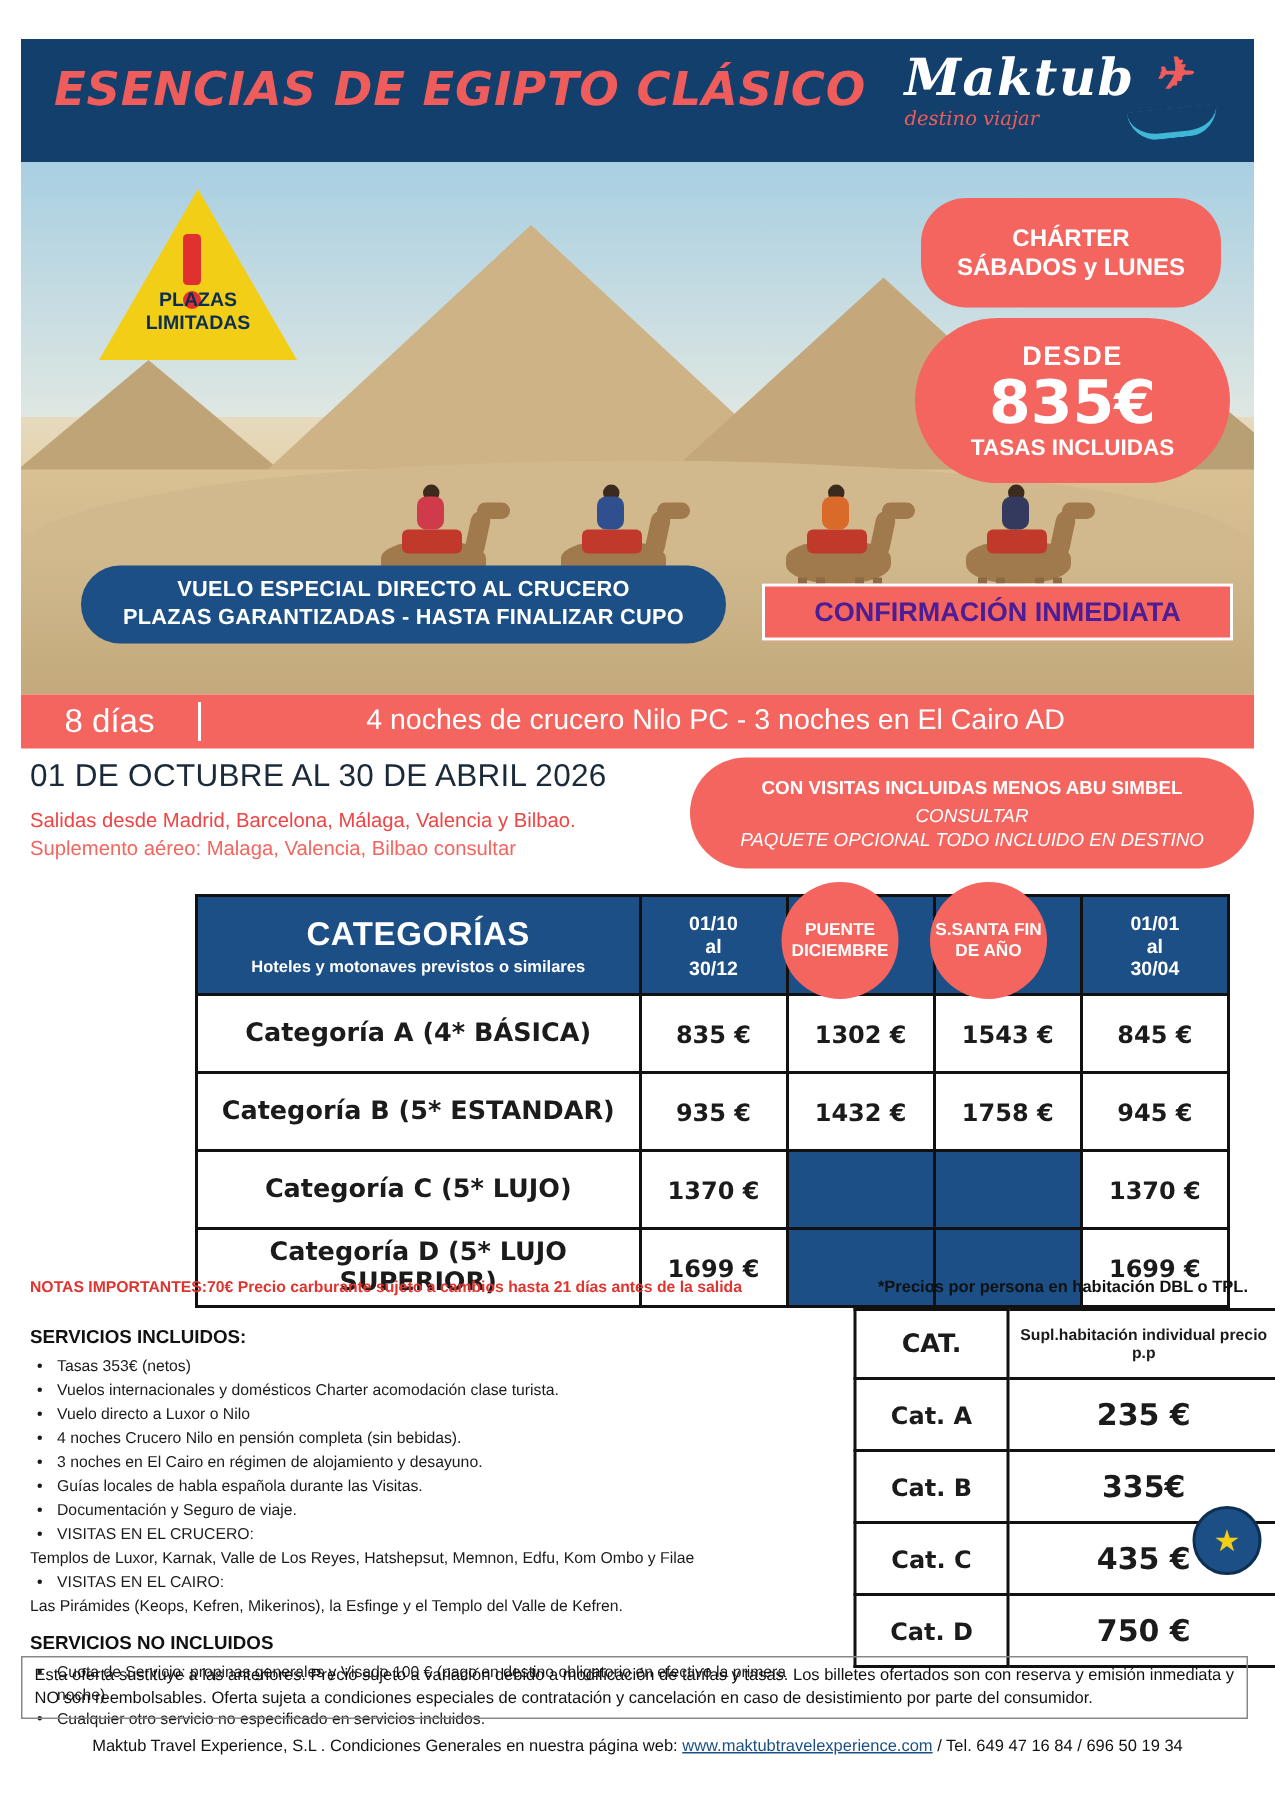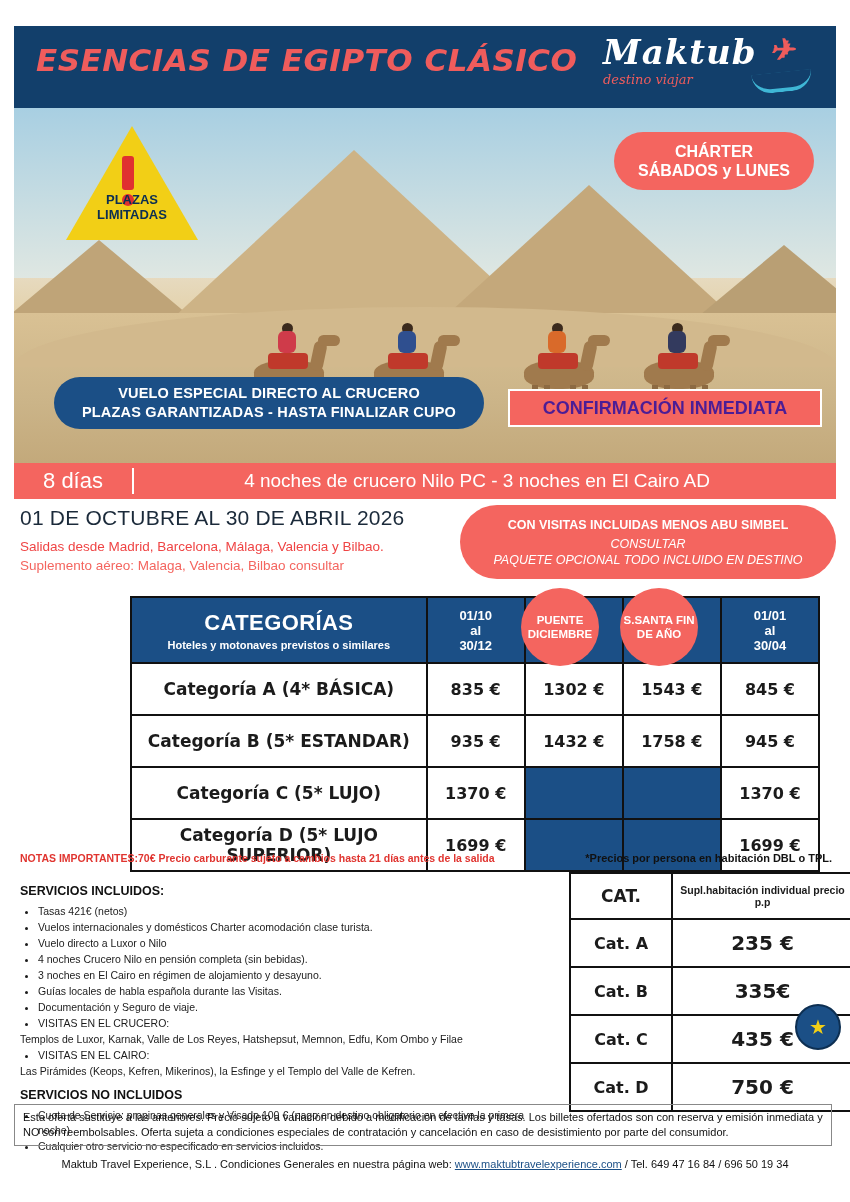--- a/index.html
+++ b/index.html
@@ -38,21 +38,21 @@
   .rider .h{position:absolute;left:4px;top:0;width:11px;height:11px;border-radius:50%;background:#3b2a1d;}
   .c1{left:230px;} .c2{left:350px;} .c3{left:500px;} .c4{left:620px;}
 
   
   .warn{position:absolute;left:52px;top:18px;width:132px;height:118px;}
   .warn .tri{position:absolute;left:0;top:0;width:0;height:0;border-style:solid;border-width:0 66px 114px 66px;border-color:transparent transparent #f2cf16 transparent;}
   .warn .excl{position:absolute;left:56px;top:30px;width:12px;height:34px;background:#e03030;border-radius:3px;}
   .warn .dot{position:absolute;left:56px;top:68px;width:12px;height:12px;background:#e03030;border-radius:50%;}
   .warn .txt{position:absolute;left:18px;top:66px;width:96px;text-align:center;color:#0b2e52;font-weight:bold;font-size:13px;line-height:15px;}
 
-  .charter{position:absolute;right:22px;top:24px;width:200px;height:58px;background:#f4655f;border-radius:30px;color:#fff;display:flex;flex-direction:column;align-items:center;justify-content:center;font-weight:bold;font-size:16px;line-height:19px;text-align:center;}
+  .charter{position:absolute;right:22px;top:24px;width:200px;height:73px;background:#f4655f;border-radius:30px;color:#fff;display:flex;flex-direction:column;align-items:center;justify-content:center;font-weight:bold;font-size:16px;line-height:19px;text-align:center;}
   .price-bubble{position:absolute;right:16px;top:104px;width:210px;height:110px;background:#f4655f;border-radius:55px;color:#fff;display:flex;flex-direction:column;align-items:center;justify-content:center;text-align:center;}
   .price-bubble .desde{font-size:18px;font-weight:bold;letter-spacing:1px;}
   .price-bubble .big{font-size:40px;font-weight:bold;line-height:42px;font-family:"DejaVu Sans",sans-serif;}
   .price-bubble .tasas{font-size:15px;font-weight:bold;}
 
   .flight-banner{position:absolute;left:40px;bottom:34px;width:430px;height:52px;background:#1b4f86;border-radius:26px;color:#fff;display:flex;flex-direction:column;align-items:center;justify-content:center;font-weight:bold;font-size:14.5px;line-height:19px;text-align:center;letter-spacing:.2px;}
   .confirm{position:absolute;right:14px;bottom:36px;width:310px;height:34px;background:#f4655f;border:2px solid #ffffff;color:#4c1d95;display:flex;align-items:center;justify-content:center;font-size:18px;font-weight:bold;}
 
   
   .strip{position:absolute;left:14px;top:463px;width:822px;height:36px;background:#f4655f;color:#fff;display:flex;align-items:center;}
@@ -203,20 +203,25 @@
         <div>PLAZAS</div>
         <div>LIMITADAS</div>
       </div>
     </div>
 
     <div class="charter">
       <div>CHÁRTER</div>
       <div>SÁBADOS y LUNES</div>
     </div>
 
+    <div class="price-bubble">
+      <div class="desde">DESDE</div>
+      <div class="big">835€</div>
+      <div class="tasas">TASAS INCLUIDAS</div>
+    </div>
 
     <div class="flight-banner">
       <div>VUELO ESPECIAL DIRECTO AL CRUCERO</div>
       <div>PLAZAS GARANTIZADAS - HASTA FINALIZAR CUPO</div>
     </div>
 
     <div class="confirm">CONFIRMACIÓN INMEDIATA</div>
   </div>
 
   <div class="strip">
@@ -286,21 +291,21 @@
   <div class="bubble-head bh2">
     <span>S.SANTA FIN DE AÑO</span>
   </div>
 
   <div class="notes">NOTAS IMPORTANTES:70€ Precio carburante sujeto a cambios hasta 21 días antes de la salida</div>
   <div class="pp-note">*Precios por persona en habitación DBL o TPL.</div>
 
   <div class="svc">
     <h3>SERVICIOS INCLUIDOS:</h3>
     <ul>
-      <li>Tasas 421€ (netos)</li>
+      <li>Tasas 353€ (netos)</li>
       <li>Vuelos internacionales y domésticos Charter acomodación clase turista.</li>
       <li>Vuelo directo a Luxor o Nilo</li>
       <li>4 noches Crucero Nilo en pensión completa (sin bebidas).</li>
       <li>3 noches en El Cairo en régimen de alojamiento y desayuno.</li>
       <li>Guías locales de habla española durante las Visitas.</li>
       <li>Documentación y Seguro de viaje.</li>
       <li>VISITAS EN EL CRUCERO:</li>
     </ul>
     <p class="plain">Templos de Luxor, Karnak, Valle de Los Reyes, Hatshepsut, Memnon, Edfu, Kom Ombo y Filae</p>
     <ul>

